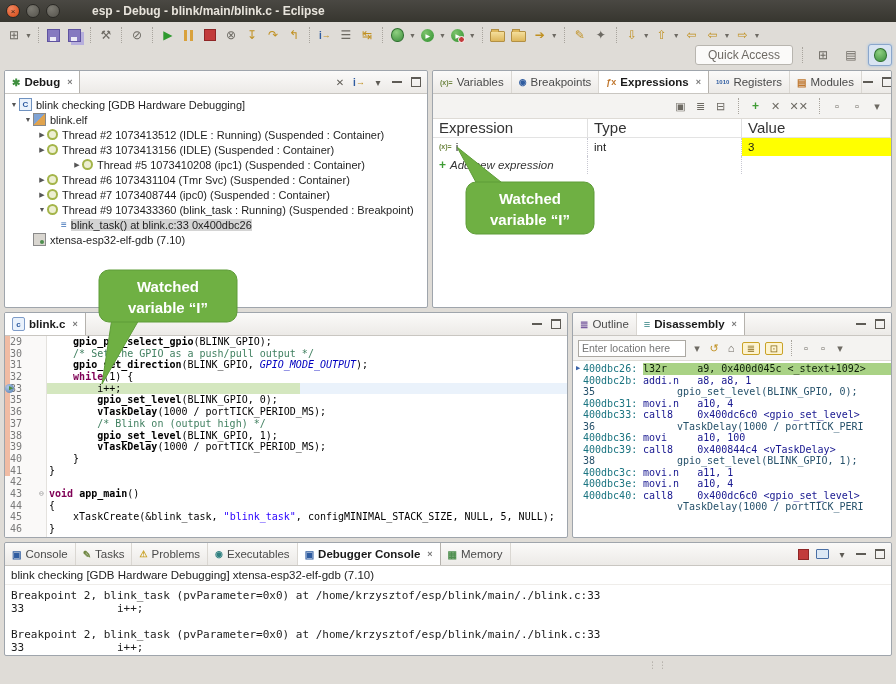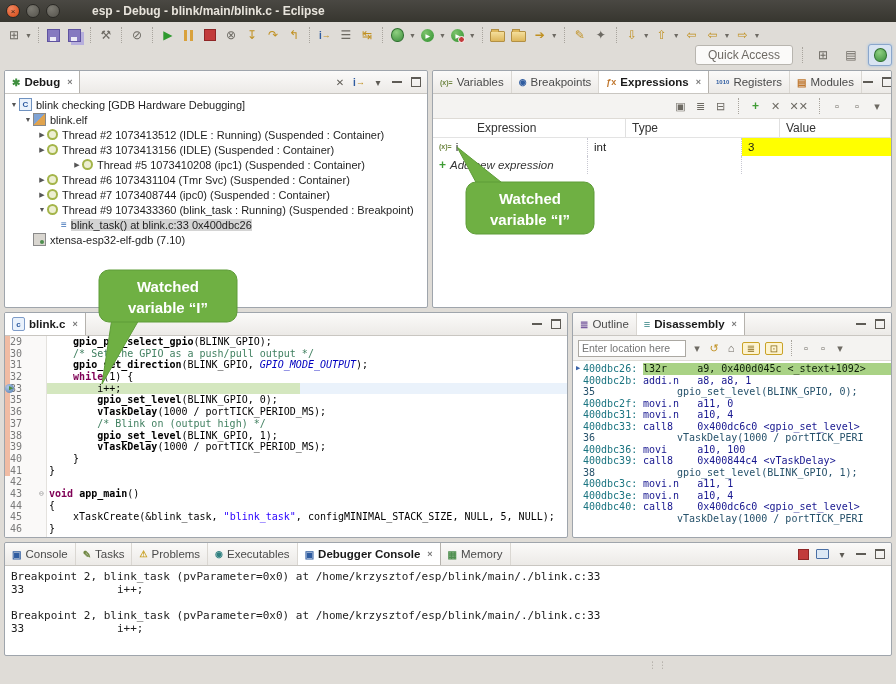--- a/index.html
+++ b/index.html
@@ -75,21 +75,21 @@
   .tlabel.sel{background:#D4D4D4;}
   .ti-capp{width:11px;height:11px;background:#EAF2FC;border:1px solid #6F92C0;color:#2C5AA0;font-size:8px;font-weight:bold;display:inline-flex;align-items:center;justify-content:center;}
   .ti-elf{width:11px;height:11px;border:1px solid #888;background:linear-gradient(135deg,#7FA3D4 50%,#E0A34E 50%);}
   .ti-thread{width:7px;height:7px;border:2px solid #A4B54A;border-radius:50%;background:#EDEFD2;}
   .ti-frame{color:#3B6FB6;font-weight:bold;font-size:10px;line-height:10px;}
   .ti-gdb{width:11px;height:11px;background:#D9D6D0;border:1px solid #8A8A8A;position:relative;}
   .ti-gdb::after{content:"";position:absolute;right:1px;bottom:1px;width:4px;height:4px;background:#4F8F4F;border-radius:50%;}
 
   
   #watch-toolbar{height:24px;background:#F4F3F1;border-bottom:1px solid #DEDBD6;display:flex;align-items:center;justify-content:flex-end;gap:8px;padding-right:8px;color:#6D6A63;font-size:11px;}
-  .exphead{display:grid;grid-template-columns:155px 154px 1fr;height:18px;line-height:18px;font-size:12px;color:#333;border-bottom:1px solid #E3E3E3;padding-left:38px;}
+  .exphead{display:grid;grid-template-columns:155px 154px 1fr;height:18px;line-height:18px;font-size:15px;color:#333;border-bottom:1px solid #E3E3E3;}
   .exphead span{padding-left:6px;border-right:1px solid #E0E0E0;}
   .exprow{display:grid;grid-template-columns:155px 154px 1fr;height:18px;line-height:18px;font-size:11.5px;color:#1A1A1A;}
   .exprow .cell{padding-left:6px;border-right:1px dotted #C8C8D2;display:flex;align-items:center;gap:4px;white-space:nowrap;overflow:hidden;}
   .exprow .cell:last-child{border-right:none;}
   .vicon{font-size:7px;color:#6E8540;font-weight:bold;}
   .plus{color:#3F9C35;font-weight:bold;font-size:12px;}
   .addlabel{font-style:italic;color:#333;}
   .valhl{background:#FFFF00;padding-left:12px;}
 
   
@@ -436,21 +436,20 @@
       <span class="hicon toggle">⊡</span>
       <span class="tsep"></span>
       <span class="hicon">▫</span>
       <span class="hicon">▫</span>
       <span class="hicon">▾</span>
     </div>
     <div id="disasm-body">
         <div class="dline cur"><span class="dmark">▶</span><span class="daddr">400dbc26:</span><span class="dtext">l32r     a9, 0x400d045c &lt;_stext+1092&gt;</span></div>
         <div class="dline"><span class="dmark"></span><span class="daddr">400dbc2b:</span><span class="dtext">addi.n   a8, a8, 1</span></div>
         <div class="dline src"><span class="dmark"></span><span class="daddr">35</span><span class="dtext">gpio_set_level(BLINK_GPIO, 0);</span></div>
-        <div class="dline"><span class="dmark"></span><span class="daddr">400dbc2f:</span><span class="dtext">movi.n   a11, 0</span></div>
         <div class="dline"><span class="dmark"></span><span class="daddr">400dbc31:</span><span class="dtext">movi.n   a10, 4</span></div>
         <div class="dline"><span class="dmark"></span><span class="daddr">400dbc33:</span><span class="dtext">call8    0x400dc6c0 &lt;gpio_set_level&gt;</span></div>
         <div class="dline src"><span class="dmark"></span><span class="daddr">36</span><span class="dtext">vTaskDelay(1000 / portTICK_PERI</span></div>
         <div class="dline"><span class="dmark"></span><span class="daddr">400dbc36:</span><span class="dtext">movi     a10, 100</span></div>
         <div class="dline"><span class="dmark"></span><span class="daddr">400dbc39:</span><span class="dtext">call8    0x400844c4 &lt;vTaskDelay&gt;</span></div>
         <div class="dline src"><span class="dmark"></span><span class="daddr">38</span><span class="dtext">gpio_set_level(BLINK_GPIO, 1);</span></div>
         <div class="dline"><span class="dmark"></span><span class="daddr">400dbc3c:</span><span class="dtext">movi.n   a11, 1</span></div>
         <div class="dline"><span class="dmark"></span><span class="daddr">400dbc3e:</span><span class="dtext">movi.n   a10, 4</span></div>
         <div class="dline"><span class="dmark"></span><span class="daddr">400dbc40:</span><span class="dtext">call8    0x400dc6c0 &lt;gpio_set_level&gt;</span></div>
         <div class="dline src"><span class="dmark"></span><span class="daddr"></span><span class="dtext">vTaskDelay(1000 / portTICK_PERI</span></div>
@@ -493,20 +492,21 @@
           </span>
         <span class="hicon">▾</span>
         <span class="hicon">
             <span class="minbtn"></span>
           </span>
         <span class="hicon">
             <span class="maxbtn"></span>
           </span>
       </div>
     </div>
+    <div id="console-desc">blink checking [GDB Hardware Debugging] xtensa-esp32-elf-gdb (7.10)</div>
     <pre id="console-output">Breakpoint 2, blink_task (pvParameter=0x0) at /home/krzysztof/esp/blink/main/./blink.c:33
 33              i++;
 
 Breakpoint 2, blink_task (pvParameter=0x0) at /home/krzysztof/esp/blink/main/./blink.c:33
 33              i++;</pre>
   </div>
 
   <div id="statusbar">
     <span class="grip">⋮⋮</span>
   </div>

